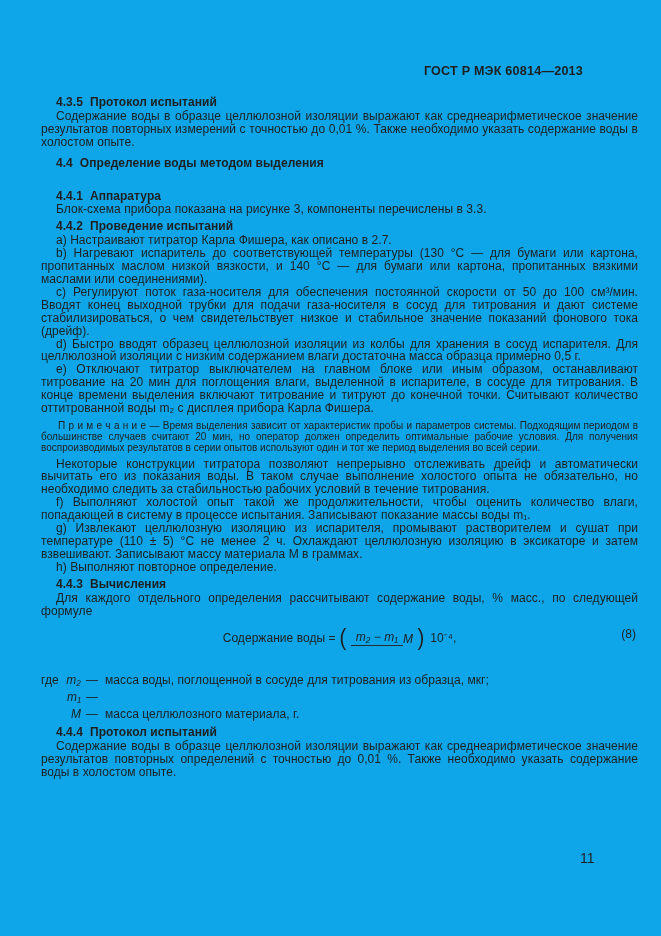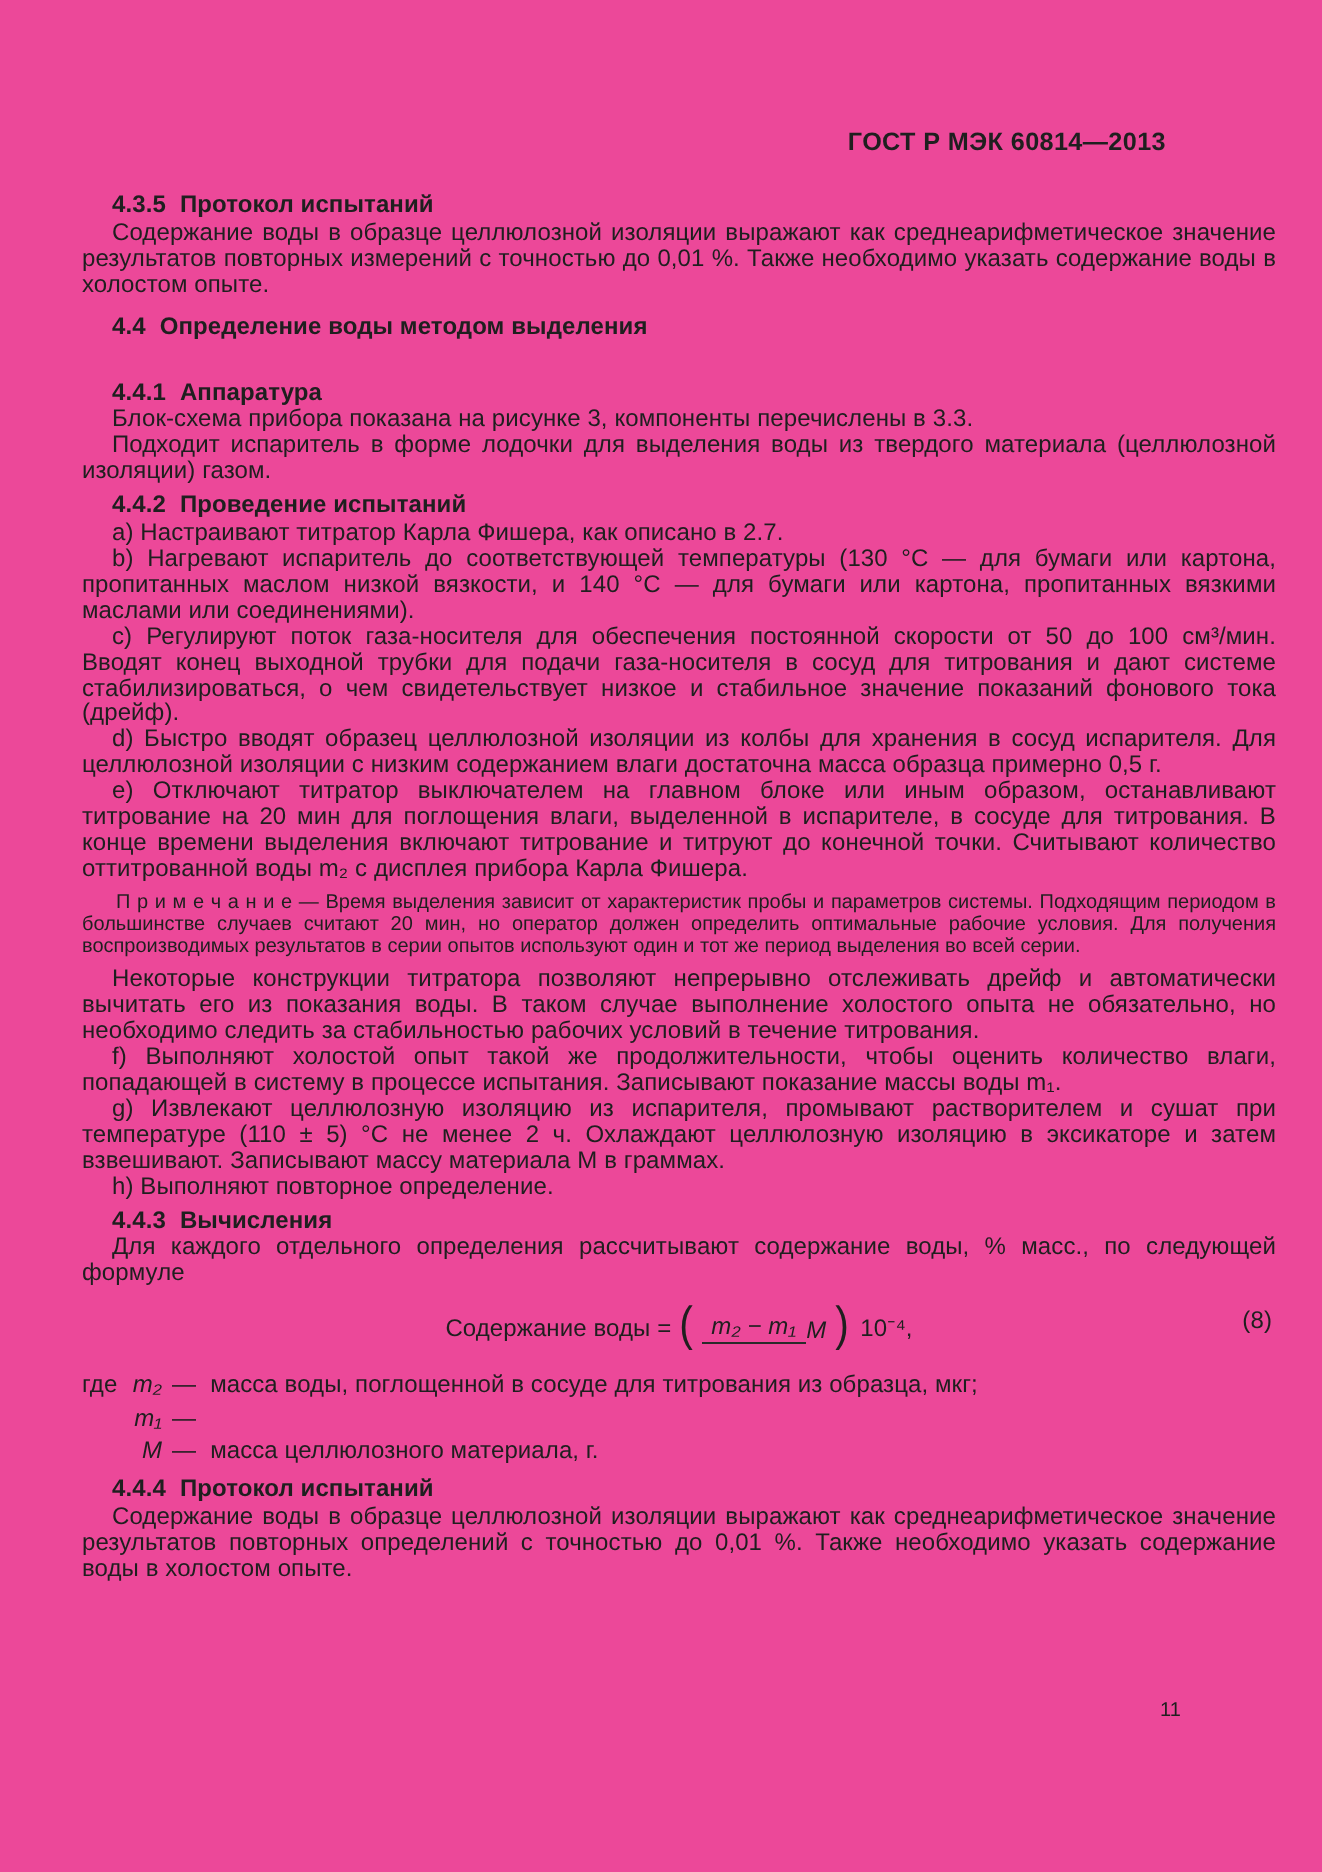--- a/index.html
+++ b/index.html
@@ -1,20 +1,20 @@
 <!DOCTYPE html>
 <html lang="ru"><head>
 <meta charset="utf-8">
 <style>
   html,body { margin:0; padding:0; background:#e9e9e7; }
   .page {
     position:relative;
     width:661px; height:936px;
     margin:0 auto;
-    background:#ec4899;
+    background:#0ea5e9;
     color:#1f1f1f;
     font-family:"Liberation Sans", sans-serif;
     overflow:hidden;
   }
   .running-header {
     position:absolute; top:64px; right:78px;
     font-size:12.6px; font-weight:bold; letter-spacing:0.2px;
     white-space:nowrap;
   }
   .content {
@@ -27,21 +27,21 @@
     text-indent:15px; margin:4px 0 1px;
   }
   .heading.mt-lg { margin-top:8px; margin-bottom:20px; }
   .h-num { margin-right:7px; }
   .body-p { margin:0; text-indent:15px; }
   .note {
     font-size:10px; line-height:11.2px; letter-spacing:0;
     margin:5px 0 4px; text-indent:17px;
   }
   .formula-row {
-    position:relative; margin:8px 0 6px; text-align:center;
+    position:relative; margin:8px 0 20px; text-align:center;
   }
   .formula-center {
     display:flex; align-items:center; justify-content:center; gap:3px;
   }
   .f-paren {
     font-size:24px; font-weight:400; line-height:1;
     transform:scaleX(0.85); padding-bottom:3px;
   }
   .frac {
     display:inline-flex; flex-direction:row; align-items:center;
@@ -51,21 +51,21 @@
   .frac .den { padding-top:1px; }
   .f-factor { margin-left:2px; }
   .eq-number { position:absolute; right:2px; top:3px; }
   .where-block { margin-top:3px; }
   .where-row { display:flex; line-height:16.6px; text-align:left; }
   .w-intro { flex:none; width:23px; }
   .w-term { flex:none; width:17px; text-align:right; font-style:italic; }
   .w-dash { flex:none; padding:0 7px 0 5px; }
   .w-text { flex:1; }
   .page-number {
-    position:absolute; top:850px; left:580px; font-size:10px;
+    position:absolute; top:850px; left:580px; font-size:14px;
   }
 </style>
 </head>
 <body>
 
 <div class="page">
 
   <div class="running-header">ГОСТ Р МЭК 60814—2013</div>
 
   <div class="content">
@@ -76,21 +76,20 @@
     <p class="body-p">Содержание воды в образце целлюлозной изоляции выражают как среднеарифметическое значение результатов повторных измерений с точностью до 0,01 %. Также необходимо указать содержание воды в холостом опыте.</p>
 
     <div class="heading mt-lg">
       <span class="h-num">4.4</span><span class="h-title">Определение воды методом выделения</span>
     </div>
 
     <div class="heading">
       <span class="h-num">4.4.1</span><span class="h-title">Аппаратура</span>
     </div>
     <p class="body-p">Блок-схема прибора показана на рисунке 3, компоненты перечислены в 3.3.</p>
-    <p class="body-p">Подходит испаритель в форме лодочки для выделения воды из твердого материала (целлюлозной изоляции) газом.</p>
 
     <div class="heading">
       <span class="h-num">4.4.2</span><span class="h-title">Проведение испытаний</span>
     </div>
     <p class="body-p">a) Настраивают титратор Карла Фишера, как описано в 2.7.</p>
     <p class="body-p">b) Нагревают испаритель до соответствующей температуры (130 °C — для бумаги или картона, пропитанных маслом низкой вязкости, и 140 °C — для бумаги или картона, пропитанных вязкими маслами или соединениями).</p>
     <p class="body-p">c) Регулируют поток газа-носителя для обеспечения постоянной скорости от 50 до 100 см³/мин. Вводят конец выходной трубки для подачи газа-носителя в сосуд для титрования и дают системе стабилизироваться, о чем свидетельствует низкое и стабильное значение показаний фонового тока (дрейф).</p>
     <p class="body-p">d) Быстро вводят образец целлюлозной изоляции из колбы для хранения в сосуд испарителя. Для целлюлозной изоляции с низким содержанием влаги достаточна масса образца примерно 0,5 г.</p>
     <p class="body-p">e) Отключают титратор выключателем на главном блоке или иным образом, останавливают титрование на 20 мин для поглощения влаги, выделенной в испарителе, в сосуде для титрования. В конце времени выделения включают титрование и титруют до конечной точки. Считывают количество оттитрованной воды m₂ с дисплея прибора Карла Фишера.</p>
 

